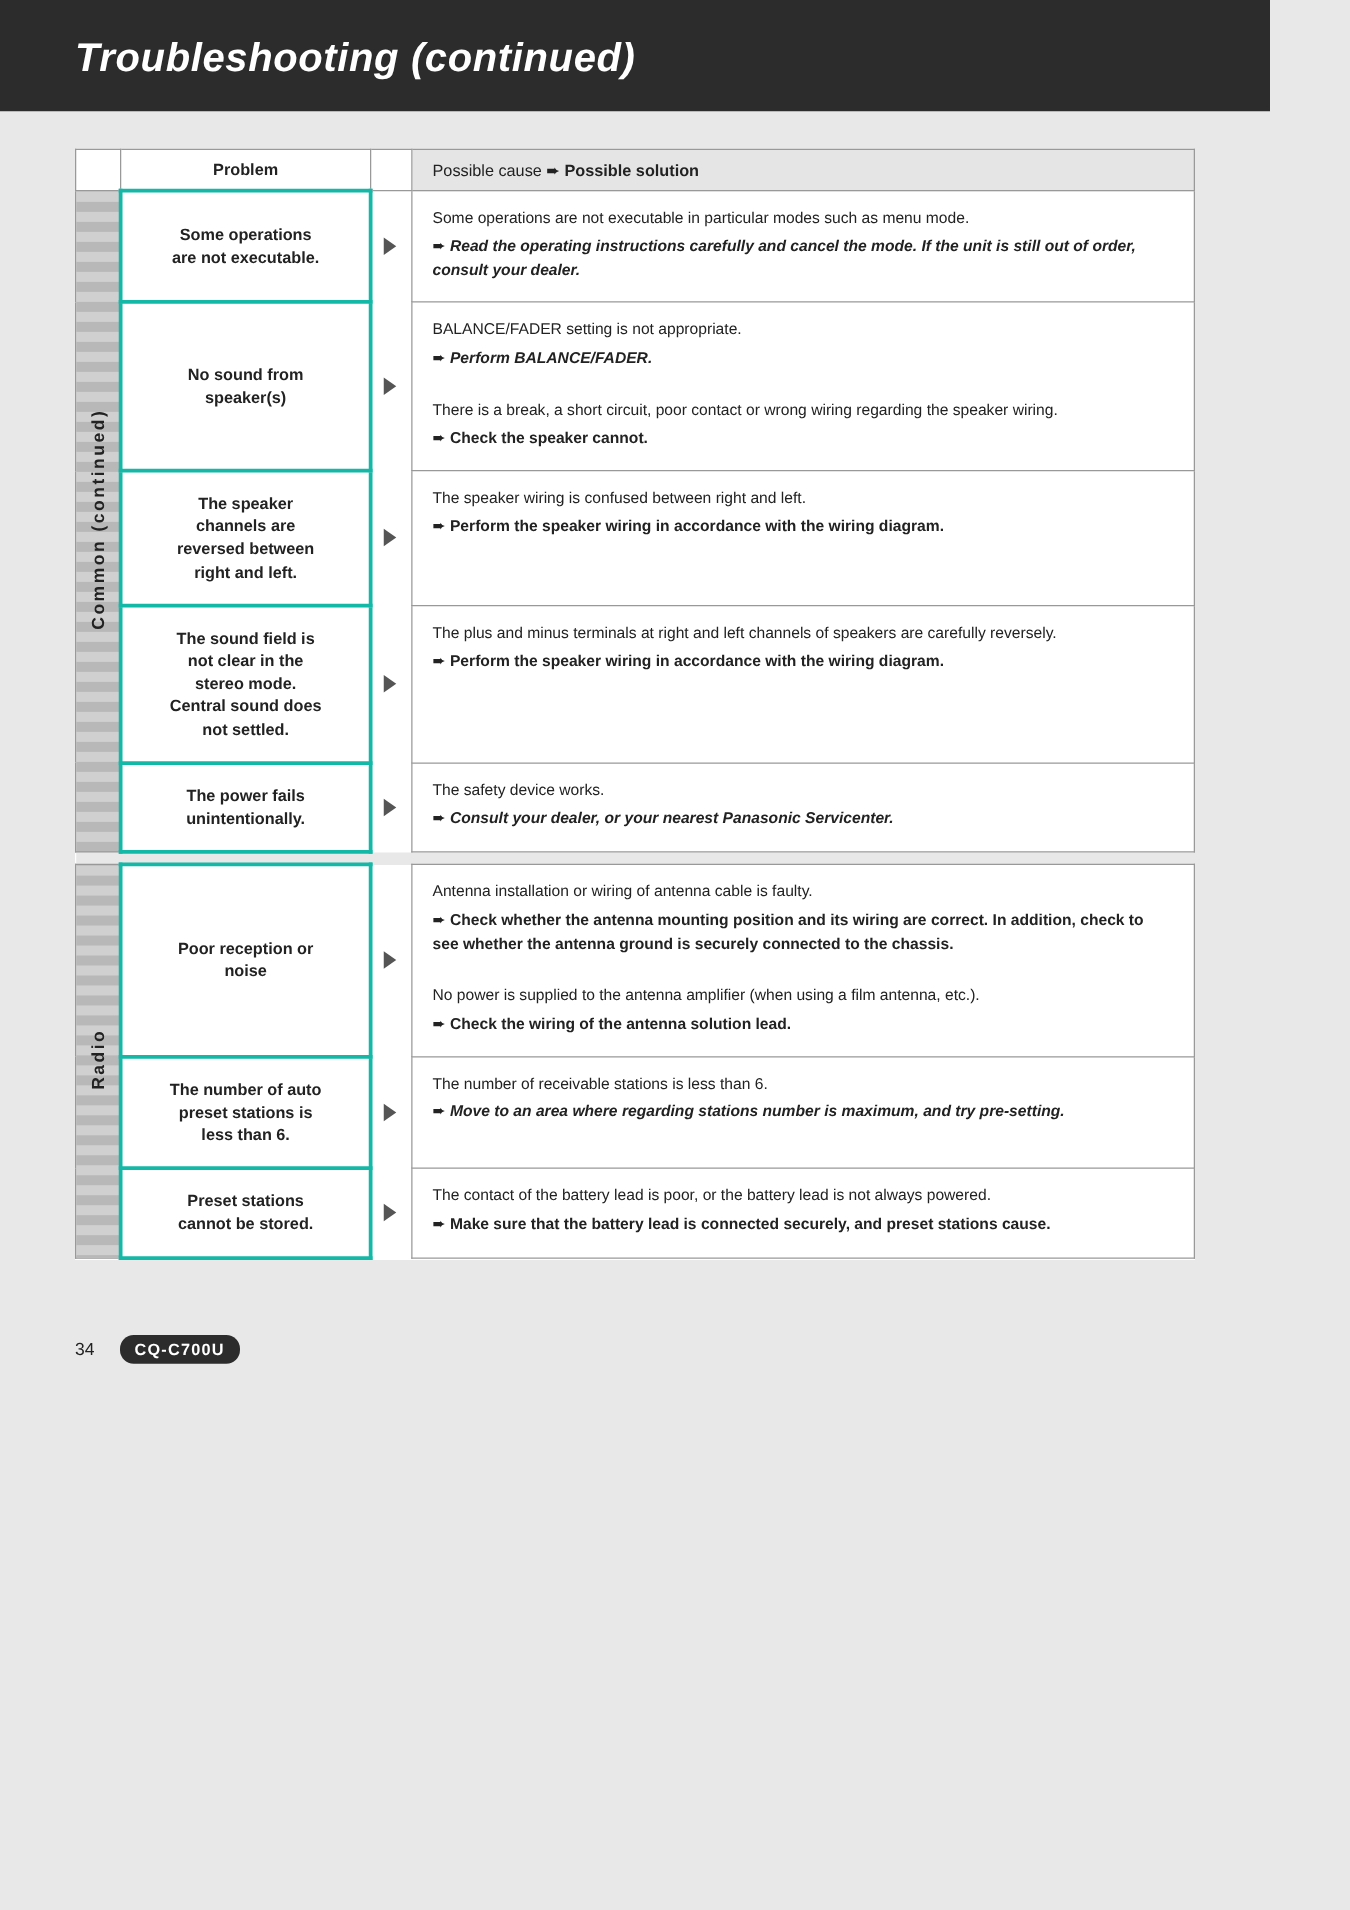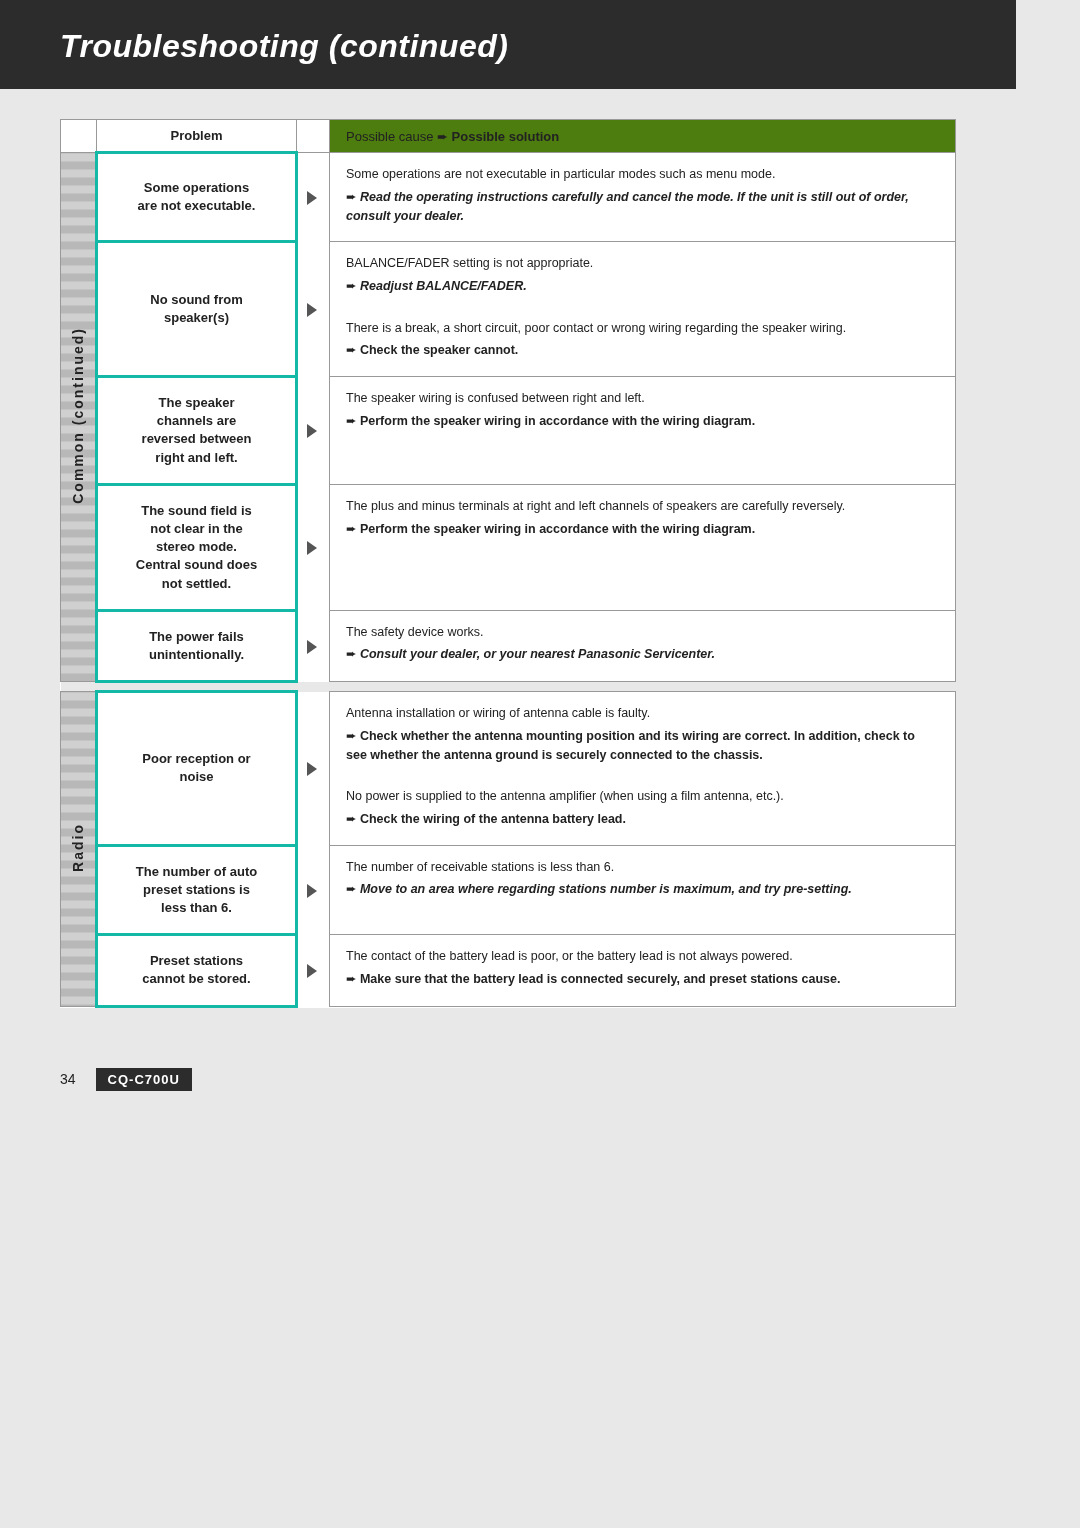--- a/index.html
+++ b/index.html
@@ -51,21 +51,21 @@
       padding: 8px 16px;
       font-size: 13px;
     }
     .header-row .col-problem {
       font-weight: bold;
       text-align: center;
       background: #fff;
       width: 200px;
     }
     .header-row .col-solution {
-      background: #4d7c0f;
+      background: #e5e5e5;
     }
     .arrow-bold {
       font-weight: bold;
     }
 
     
     .section-label-cell {
       width: 36px;
       background: #c0c0c0;
       text-align: center;
@@ -138,20 +138,21 @@
       font-size: 14px;
       font-weight: normal;
     }
     .model-badge {
       background: #2c2c2c;
       color: #fff;
       font-weight: bold;
       font-size: 13px;
       padding: 4px 12px;
       letter-spacing: 1px;
+      border-radius: 11px;
     }
 
     .striped-side {
       background: repeating-linear-gradient(
         to bottom,
         #d0d0d0 0px,
         #d0d0d0 8px,
         #b8b8b8 8px,
         #b8b8b8 16px
       );
@@ -211,21 +212,21 @@
 
       <tr>
         <td class="problem-cell">
           <span>No sound from<br>speaker(s)</span>
         </td>
         <td class="arrow-cell">
           <div class="right-arrow"></div>
         </td>
         <td class="solution-cell">
           <p>BALANCE/FADER setting is not appropriate.</p>
-          <p>➨ <em>Readjust BALANCE/FADER.</em></p>
+          <p>➨ <em>Perform BALANCE/FADER.</em></p>
           <br>
           <p>There is a break, a short circuit, poor contact or wrong wiring regarding the speaker wiring.</p>
           <p>➨ <strong>Check the speaker cannot.</strong></p>
         </td>
       </tr>
 
       <tr>
         <td class="problem-cell">
           <span>The speaker<br>channels are<br>reversed between<br>right and left.</span>
         </td>
@@ -276,21 +277,21 @@
           <span>Poor reception or<br>noise</span>
         </td>
         <td class="arrow-cell">
           <div class="right-arrow"></div>
         </td>
         <td class="solution-cell">
           <p>Antenna installation or wiring of antenna cable is faulty.</p>
           <p>➨ <strong>Check whether the antenna mounting position and its wiring are correct. In addition, check to see whether the antenna ground is securely connected to the chassis.</strong></p>
           <br>
           <p>No power is supplied to the antenna amplifier (when using a film antenna, etc.).</p>
-          <p>➨ <strong>Check the wiring of the antenna battery lead.</strong></p>
+          <p>➨ <strong>Check the wiring of the antenna solution lead.</strong></p>
         </td>
       </tr>
 
       <tr>
         <td class="problem-cell">
           <span>The number of auto<br>preset stations is<br>less than 6.</span>
         </td>
         <td class="arrow-cell">
           <div class="right-arrow"></div>
         </td>

